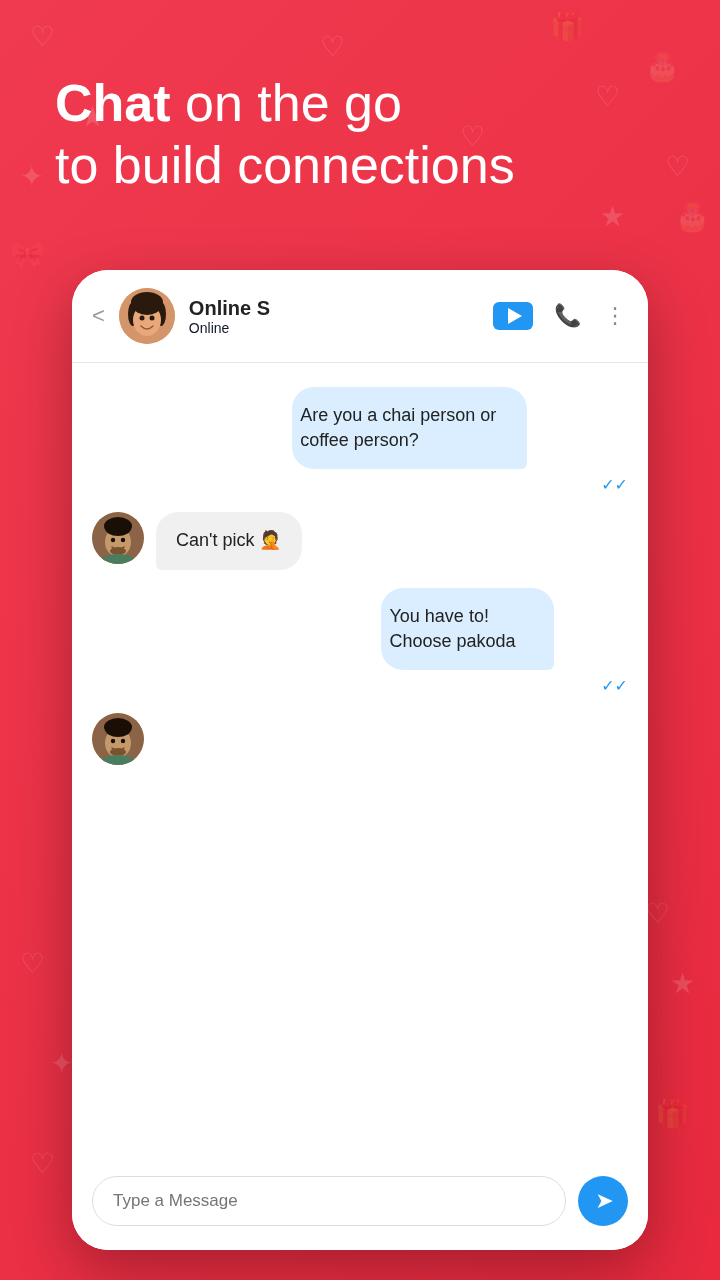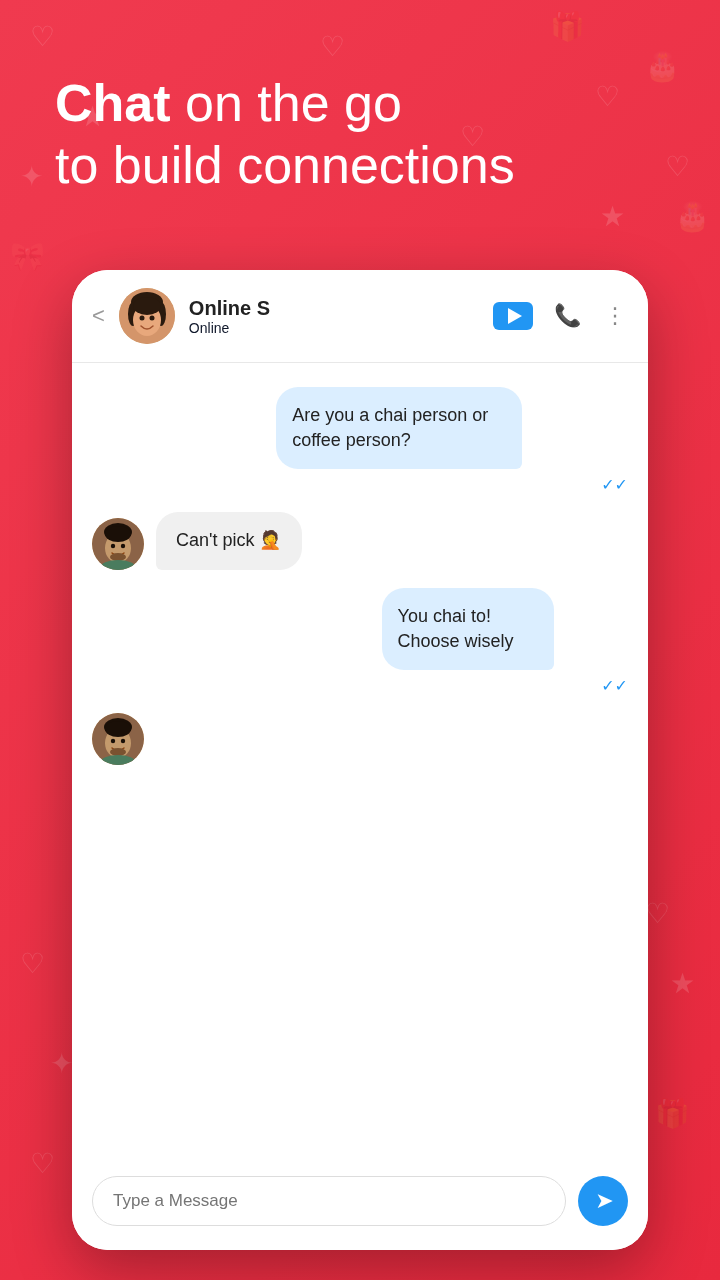--- a/index.html
+++ b/index.html
@@ -172,40 +172,40 @@
     
     .msg-sent {
       display: flex;
       justify-content: flex-end;
       align-items: flex-end;
     }
 
     .bubble-sent {
       background: #dbeeff;
       border-radius: 22px 22px 6px 22px;
-      padding: 16px 16px;
+      padding: 16px 8px;
       max-width: 70%;
       font-size: 18px;
       color: #222;
       line-height: 1.4;
       position: relative;
     }
 
     .read-receipt {
       display: flex;
       justify-content: flex-end;
       margin-top: 6px;
       color: #2196F3;
       font-size: 14px;
     }
 
     
     .msg-received {
       display: flex;
-      align-items: flex-end;
+      align-items: flex-start;
       gap: 12px;
     }
 
     .msg-avatar {
       width: 52px;
       height: 52px;
       border-radius: 50%;
       background: #c49a6c;
       flex-shrink: 0;
       overflow: hidden;
@@ -380,21 +380,21 @@
         </svg>
       </div>
       <div class="bubble-received">
         <span>Can't pick 🤦</span>
       </div>
     </div>
 
     <div class="msg-sent">
       <div>
         <div class="bubble-sent">
-          <span>You chai to! Choose wisely</span>
+          <span>You have to! Choose pakoda</span>
         </div>
         <div class="read-receipt">
           <span class="double-tick">✓✓</span>
         </div>
       </div>
     </div>
 
     <div class="msg-received">
       <div class="msg-avatar">
         <svg viewBox="0 0 52 52" xmlns="http://www.w3.org/2000/svg" width="52" height="52">

